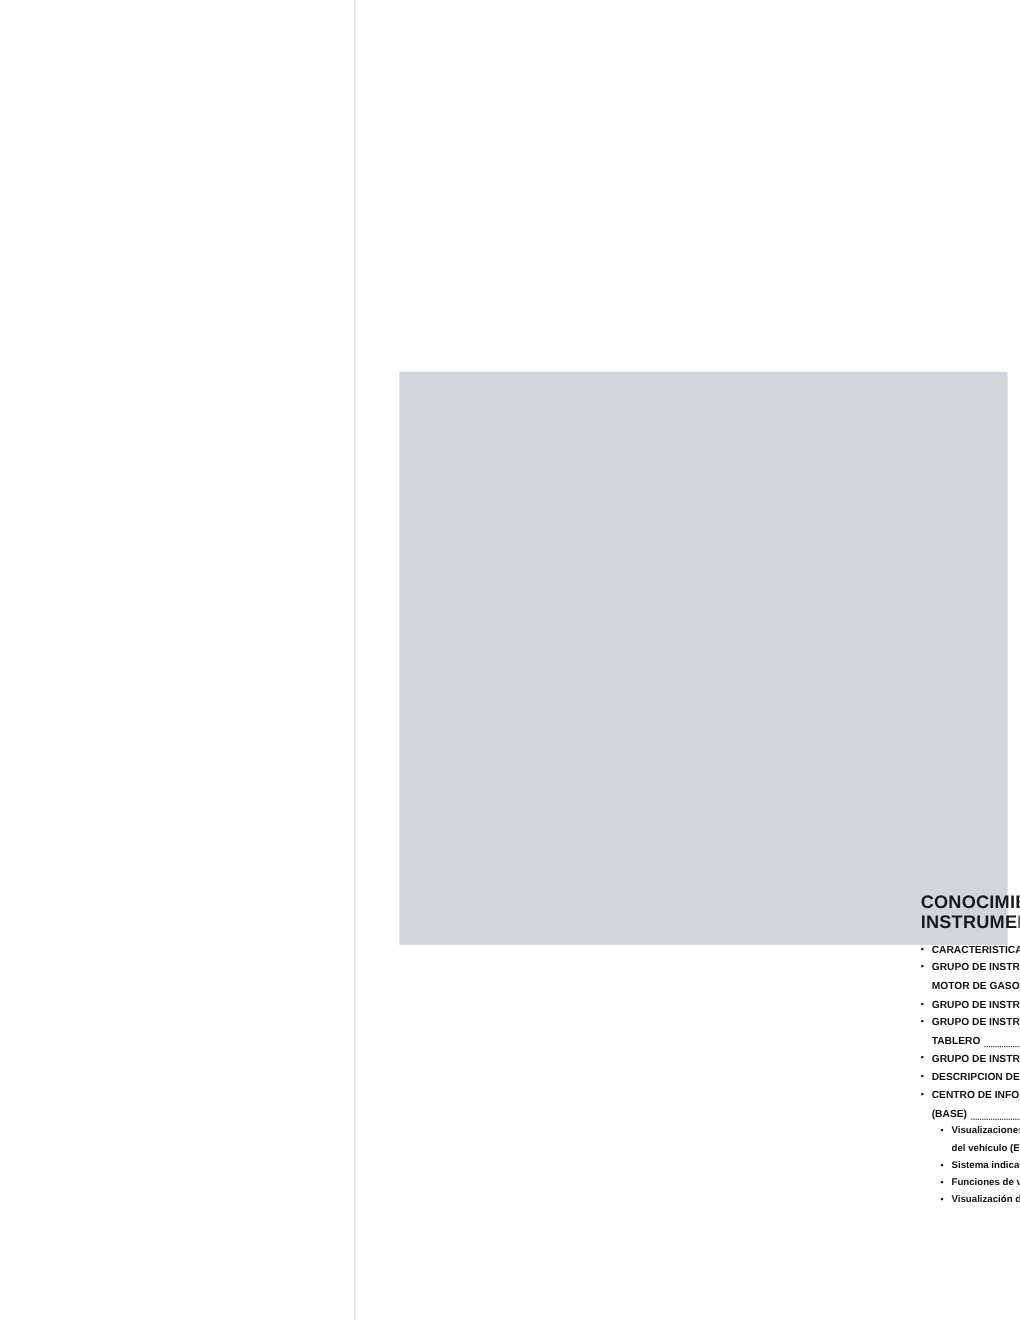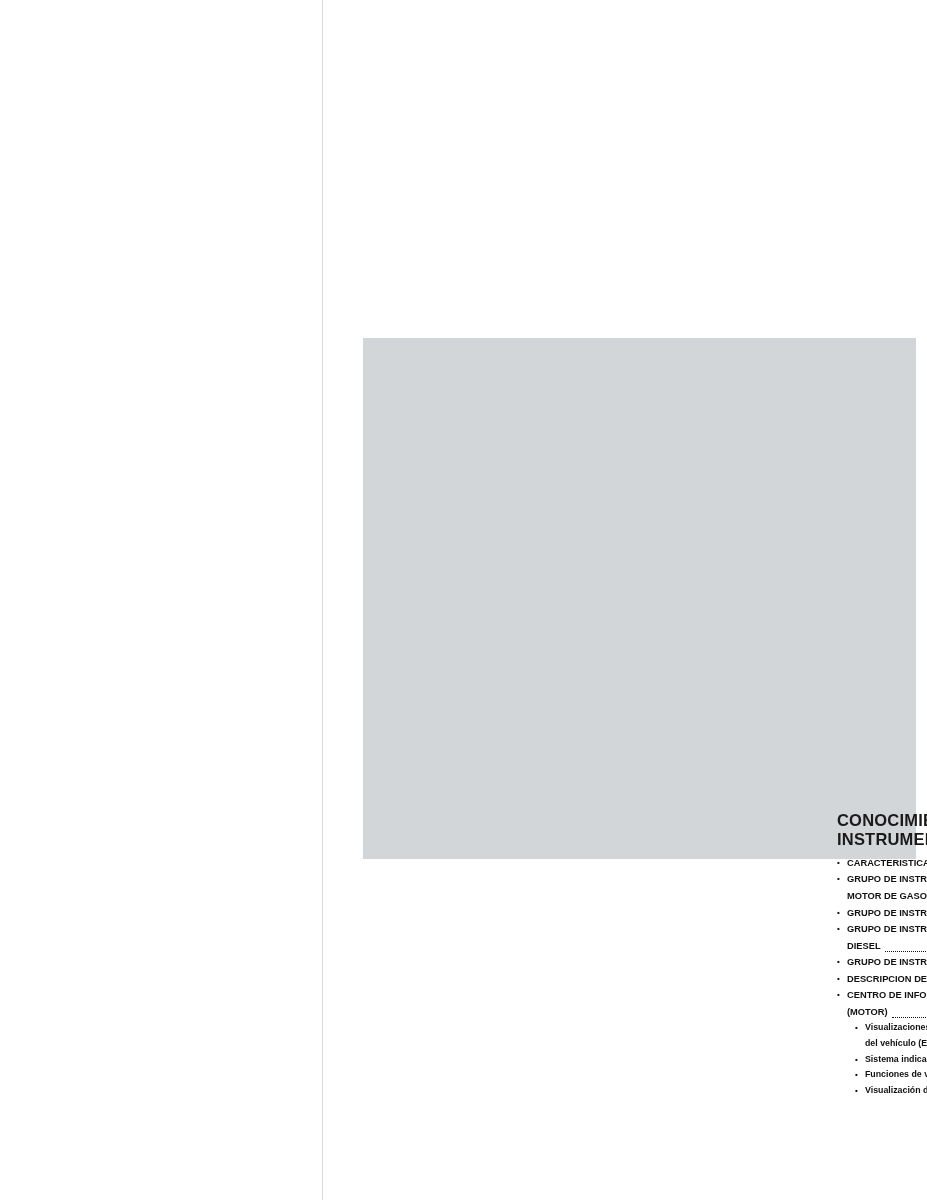--- a/index.html
+++ b/index.html
@@ -134,41 +134,41 @@
         <li class="toc-item">
           <span class="bullet">•</span>
           <span class="entry">
             <span class="label">GRUPO DE INSTRUMENTOS - MOTOR DIESEL BASE</span>
           </span>
         </li>
         <li class="toc-item">
           <span class="bullet">•</span>
           <span class="line-plain">GRUPO DE INSTRUMENTOS - MOTOR DE GASOLINA</span>
           <span class="entry">
-            <span class="label">DIESEL</span>
+            <span class="label">TABLERO</span>
             <span class="leader"></span>
           </span>
         </li>
         <li class="toc-item">
           <span class="bullet">•</span>
           <span class="entry">
             <span class="label">GRUPO DE INSTRUMENTOS - MOTOR DIESEL PREMIUM</span>
           </span>
         </li>
         <li class="toc-item">
           <span class="bullet">•</span>
           <span class="entry">
             <span class="label">DESCRIPCION DEL GRUPO DE INSTRUMENTOS</span>
           </span>
         </li>
         <li class="toc-item">
           <span class="bullet">•</span>
           <span class="line-plain">CENTRO DE INFORMACION ELECTRONICA DEL VEHICULO</span>
           <span class="entry">
-            <span class="label">(MOTOR)</span>
+            <span class="label">(BASE)</span>
             <span class="leader"></span>
           </span>
         </li>
         <ul class="toc-sub">
           <li class="toc-item">
             <span class="bullet">•</span>
             <span class="line-plain">Visualizaciones del Centro de información electrónica</span>
             <span class="entry">
               <span class="label">del vehículo (EVIC)</span>
             </span>

